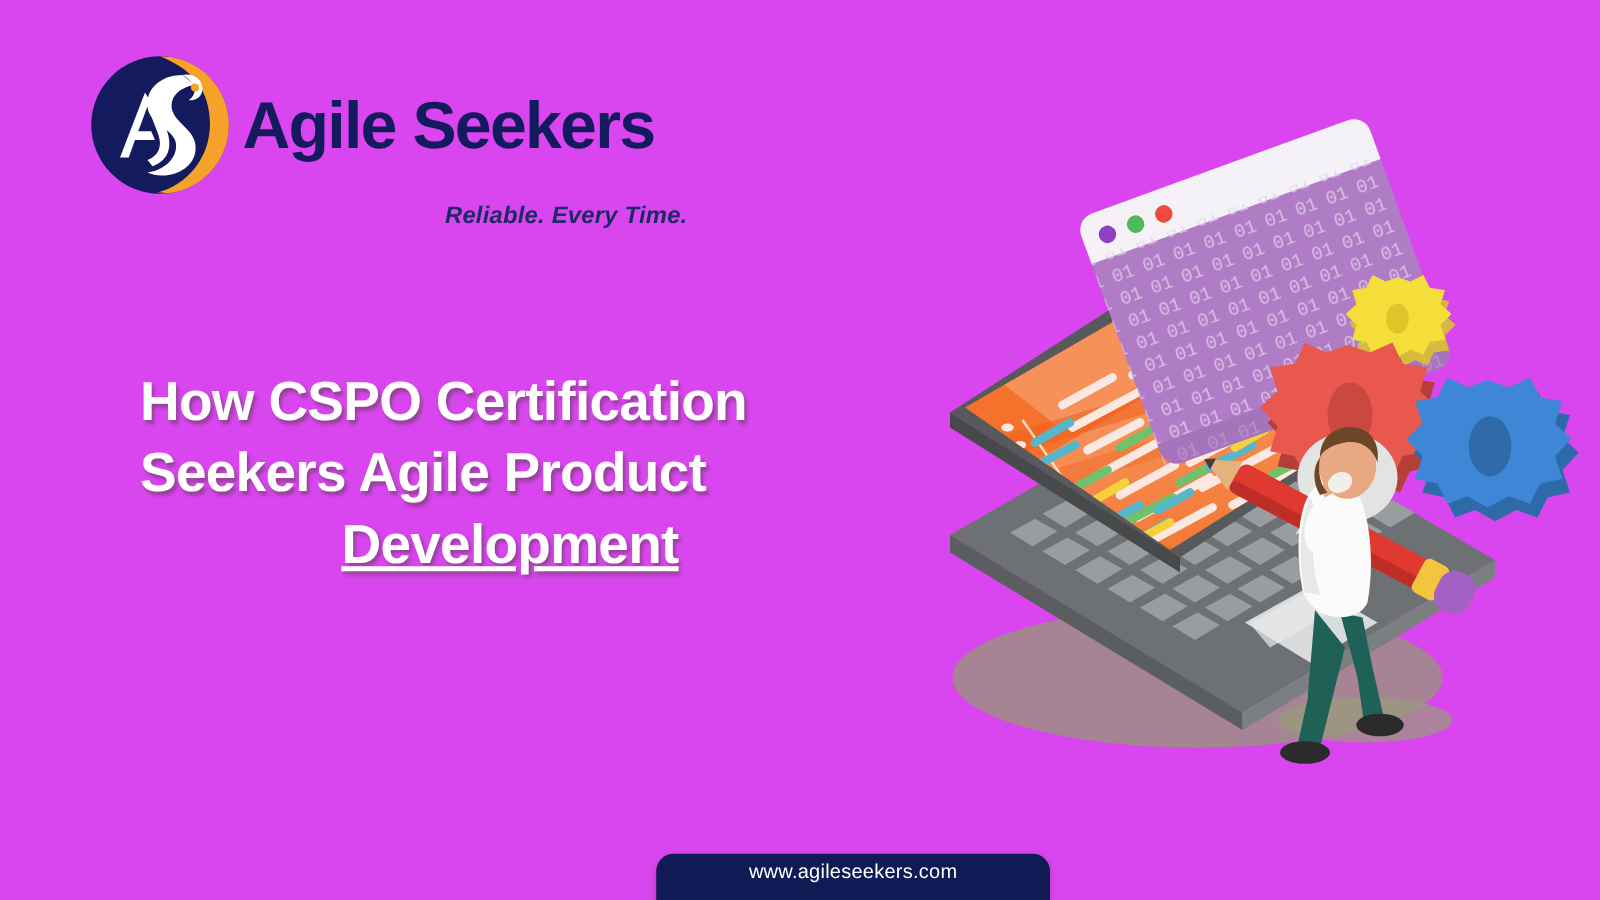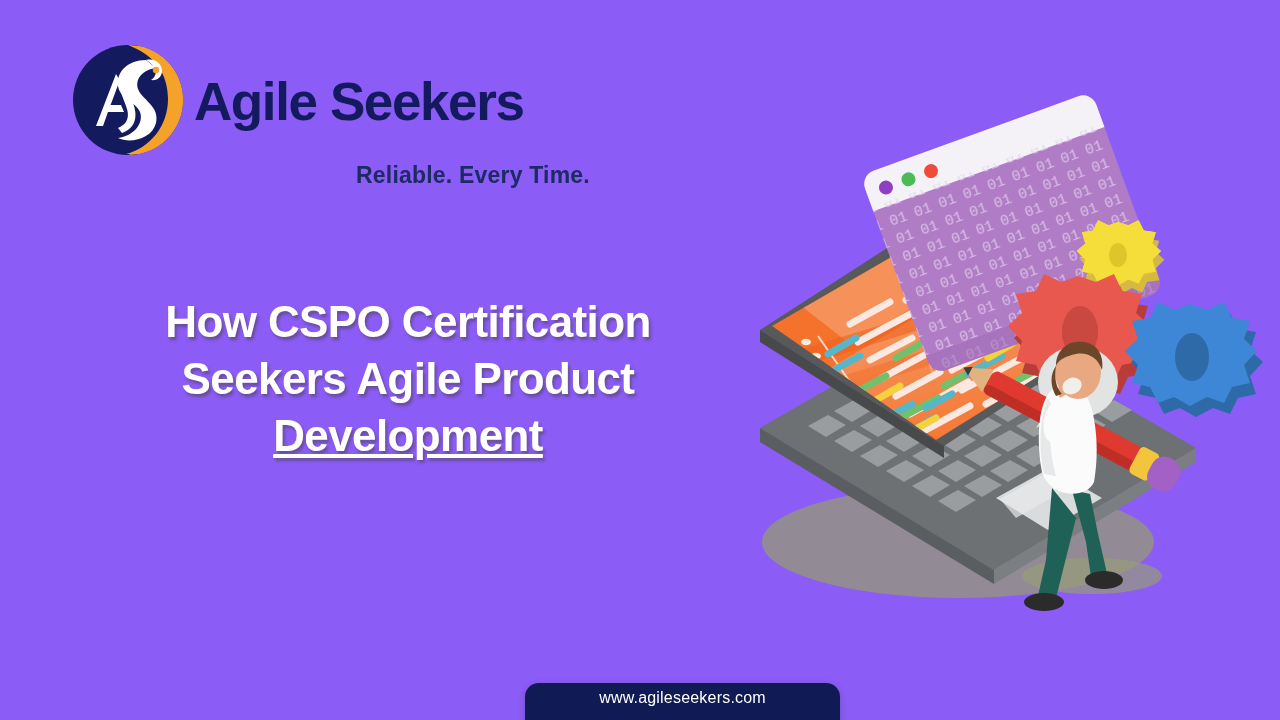--- a/index.html
+++ b/index.html
@@ -3,49 +3,49 @@
 <meta charset="utf-8">
 <title>Agile Seekers Blog Banner</title>
 <style>
   * { margin:0; padding:0; box-sizing:border-box; }
   html, body { width:1280px; height:720px; overflow:hidden; }
   body {
     background:#a8ae85;
     font-family:"Liberation Sans", sans-serif;
     position:relative;
   }
-  .stage { position:absolute; inset:0; width:1280px; height:720px; overflow:hidden; background:#8b5cf6; }
+  .stage { position:absolute; inset:0; width:1280px; height:720px; overflow:hidden; background:#d946ef; }
 
   
   .logo-block { position:absolute; left:72px; top:44px; width:470px; height:118px; }
   .logo-mark  { position:absolute; left:0; top:0; width:112px; height:112px; }
   .wordmark {
     position:absolute; left:122px; top:57px;
     transform:translateY(-50%);
     font-size:53px; font-weight:bold; color:#141a5e;
     letter-spacing:-1.4px; white-space:nowrap;
     font-family:"Liberation Sans", sans-serif;
   }
   .tagline {
     position:absolute; left:284px; top:118px;
-    font-size:23px; font-weight:bold;
+    font-size:19px; font-style:italic; font-weight:bold;
     color:#1d2a63; letter-spacing:.2px; white-space:nowrap;
     font-family:"Liberation Sans", sans-serif;
   }
 
   
   .headline {
     position:absolute; left:112px; top:294px; width:592px;
     font-size:44px; font-weight:bold; line-height:1.29;
     color:#ffffff; letter-spacing:-0.6px;
     text-shadow:2px 3px 3px rgba(60,62,40,.45);
     font-family:"Liberation Sans", sans-serif;
   }
   .hl-line { display:block; white-space:nowrap; }
-  .hl-line.l1, .hl-line.l2 { text-align:center; }
+  .hl-line.l1, .hl-line.l2 { text-align:left; }
   .hl-line.l3 { text-align:center;text-decoration:underline; }
 
   
   .url-pill {
     position:absolute; left:525px; top:683px; width:315px; height:58px;
     background:#101a54; border-radius:14px;
     display:flex; align-items:flex-start; justify-content:center;
     padding-top:6px;
     box-shadow:0 2px 6px rgba(40,45,25,.25);
   }

